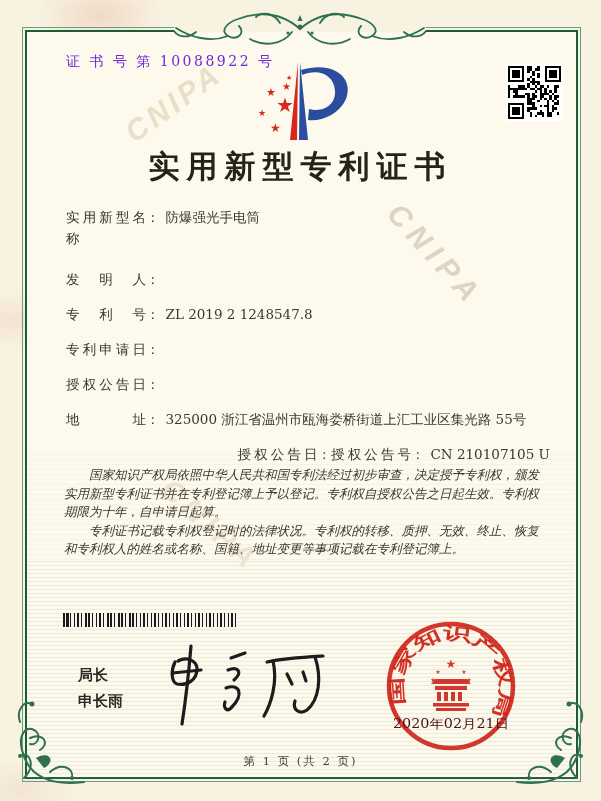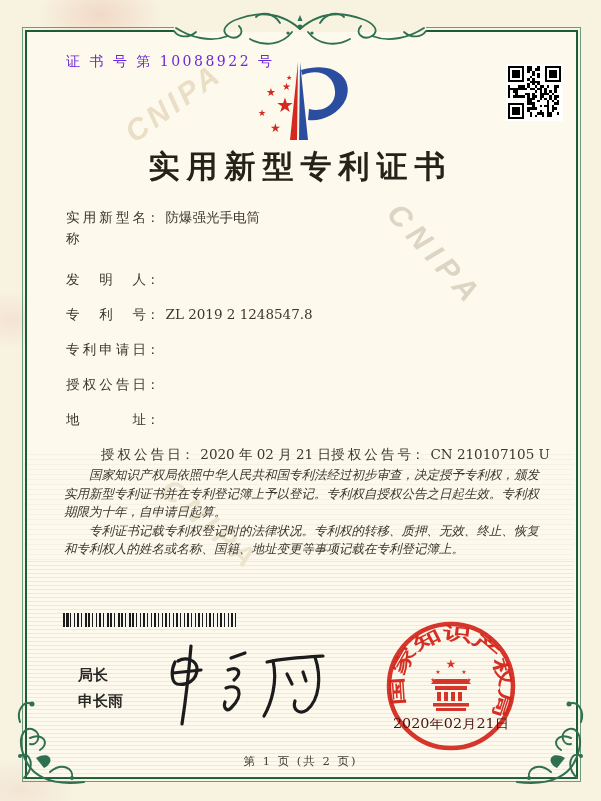--- a/index.html
+++ b/index.html
@@ -307,26 +307,26 @@
     <span class="flabel">专利申请日</span>
       <span class="fcolon">：</span>
   </div>
   <div class="frow">
     <span class="flabel">授权公告日</span>
       <span class="fcolon">：</span>
   </div>
   <div class="frow">
     <span class="flabel">地址</span>
       <span class="fcolon">：</span>
+    <span class="fvalue">325000 浙江省温州市瓯海娄桥街道上汇工业区集光路 55号</span>
   </div>
   <div class="grant-row">
     <span class="gpair1">
       <span class="glabel">授权公告日</span>
         <span>：</span>
-      <span class="fvalue">2020 年 02 月 21 日</span>
     </span>
     <span class="gpair2">
       <span class="glabel">授权公告号</span>
         <span>：</span>
       <span class="fvalue">CN 210107105 U</span>
     </span>
   </div>
 </div>
 
 <div class="body-text">

